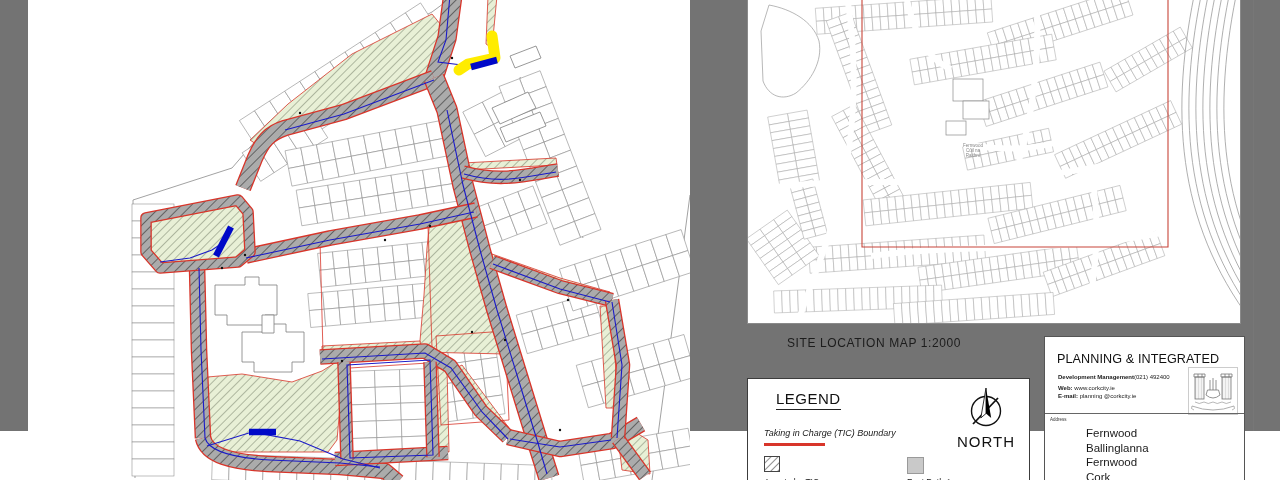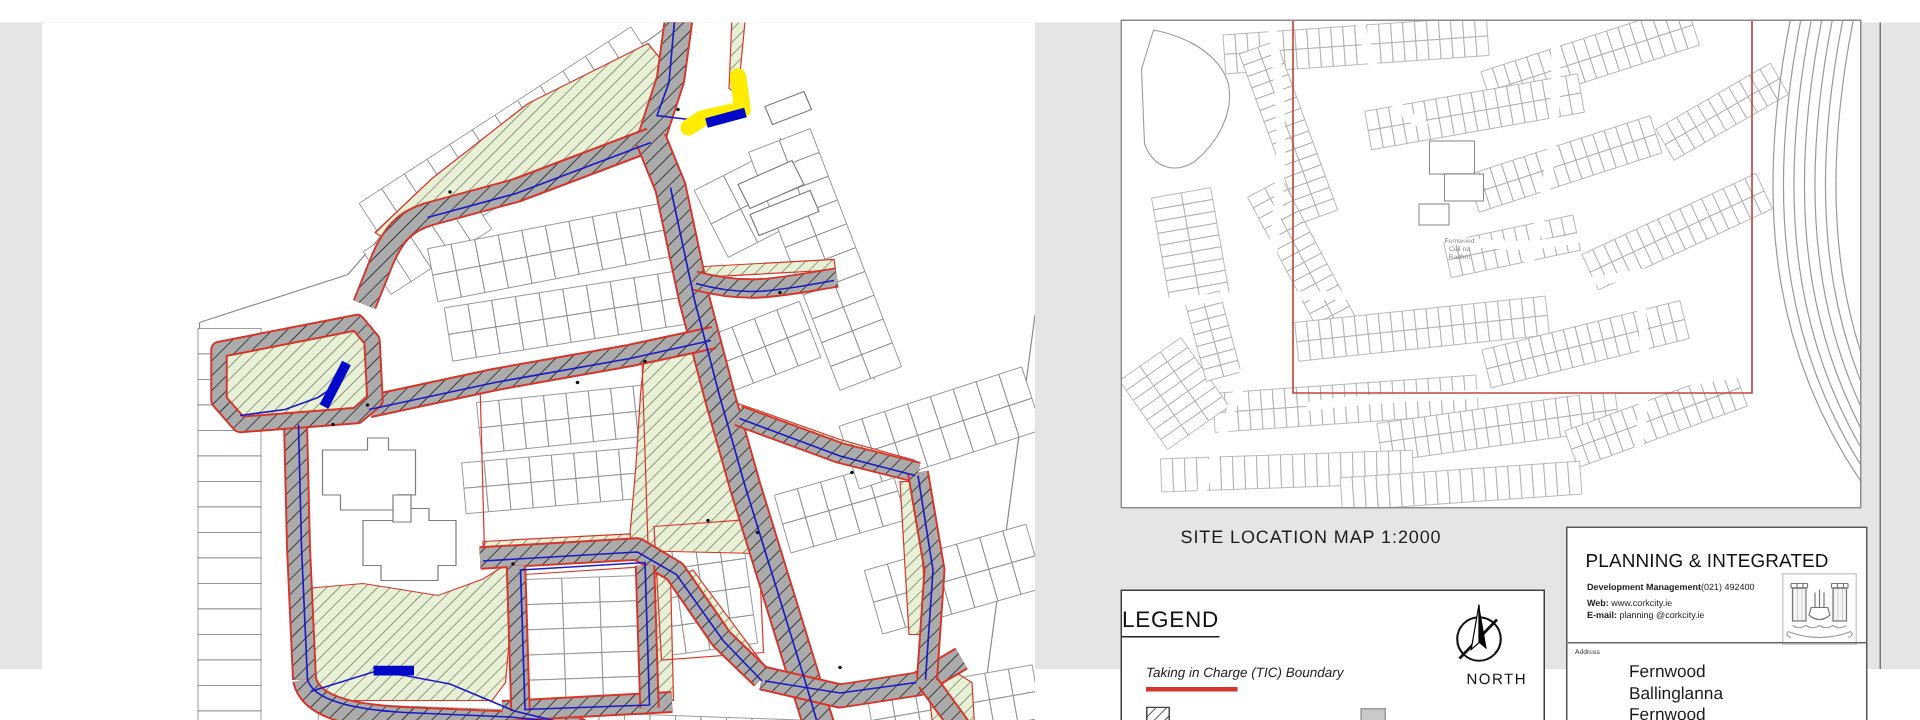--- a/index.html
+++ b/index.html
@@ -1,36 +1,36 @@
 <!DOCTYPE html>
 <html><head>
 <meta charset="utf-8">
 <style>
   html,body{margin:0;padding:0;width:1280px;height:480px;overflow:hidden;background:#fff;
     font-family:"Liberation Sans", sans-serif;}
-  .page{position:relative;width:1280px;height:431px;background:#e5e5e5;margin-top:15px;}
+  .page{position:relative;width:1280px;height:431px;background:#737373;}
   .vline{position:absolute;top:0;bottom:0;width:1px;background:#777;}
   .panel{position:absolute;background:#fff;}
   #left-map-holder{left:28px;top:0;width:662px;height:480px;}
   #loc-map-holder{left:747px;top:-2px;width:492px;height:324px;border:1px solid #8a8a8a;overflow:hidden;}
   #site-label{position:absolute;left:747px;top:336px;width:493px;text-align:left;padding-left:40px;
     font-size:12px;letter-spacing:.6px;color:#1c1c1c;}
   
   #legend{left:747px;top:378px;width:281px;height:110px;border:1px solid #3c3c3c;}
-  #legend .title{position:absolute;left:0;top:11px;font-size:15px;letter-spacing:.5px;color:#111;
+  #legend .title{position:absolute;left:28px;top:11px;font-size:15px;letter-spacing:.5px;color:#111;
     border-bottom:1px solid #222;padding-bottom:2px;text-align:center;}
   #legend .tic-label{position:absolute;left:16px;top:49px;font-size:9px;color:#222;font-style:italic;}
   #legend .red-bar{position:absolute;left:16px;top:64px;width:61px;height:2.6px;background:#d8352a;}
   #legend .sw-hatch{position:absolute;left:16px;top:77px;width:16px;height:16px;}
   #legend .area-label{position:absolute;left:16px;top:98px;font-size:8.5px;color:#222;}
   #legend .sw-gray{position:absolute;left:159px;top:78px;width:15px;height:15px;background:#c9c9c9;border:1px solid #9a9a9a;}
   #legend .foot-label{position:absolute;left:159px;top:98px;font-size:8.5px;color:#222;}
   #legend .north-svg{position:absolute;left:214px;top:6px;}
-  #legend .north-label{position:absolute;left:206px;top:54px;width:64px;text-align:right;
-    font-size:10px;letter-spacing:1px;color:#111;}
+  #legend .north-label{position:absolute;left:206px;top:54px;width:64px;text-align:center;
+    font-size:15px;letter-spacing:1px;color:#111;}
   
   #titleblock{left:1044px;top:336px;width:199px;height:144px;border:1px solid #555;}
   #titleblock .org{position:absolute;left:12px;top:14px;font-size:12.6px;line-height:16.5px;color:#101010;letter-spacing:.1px;}
   #titleblock .dept{position:absolute;left:13px;top:37px;font-size:6px;font-weight:bold;color:#222;}
   #titleblock .phone{position:absolute;left:89px;top:37px;font-size:6px;color:#222;}
   #titleblock .web{position:absolute;left:13px;top:48px;font-size:6px;color:#222;}
   #titleblock .email{position:absolute;left:13px;top:56px;font-size:6px;color:#222;}
   #titleblock .b{font-weight:bold;}
   #titleblock .crest{position:absolute;right:6px;top:30px;width:48px;height:46px;border:1px solid #ccc;}
   #titleblock .divider{position:absolute;left:0;right:0;top:76px;height:1px;background:#666;}

